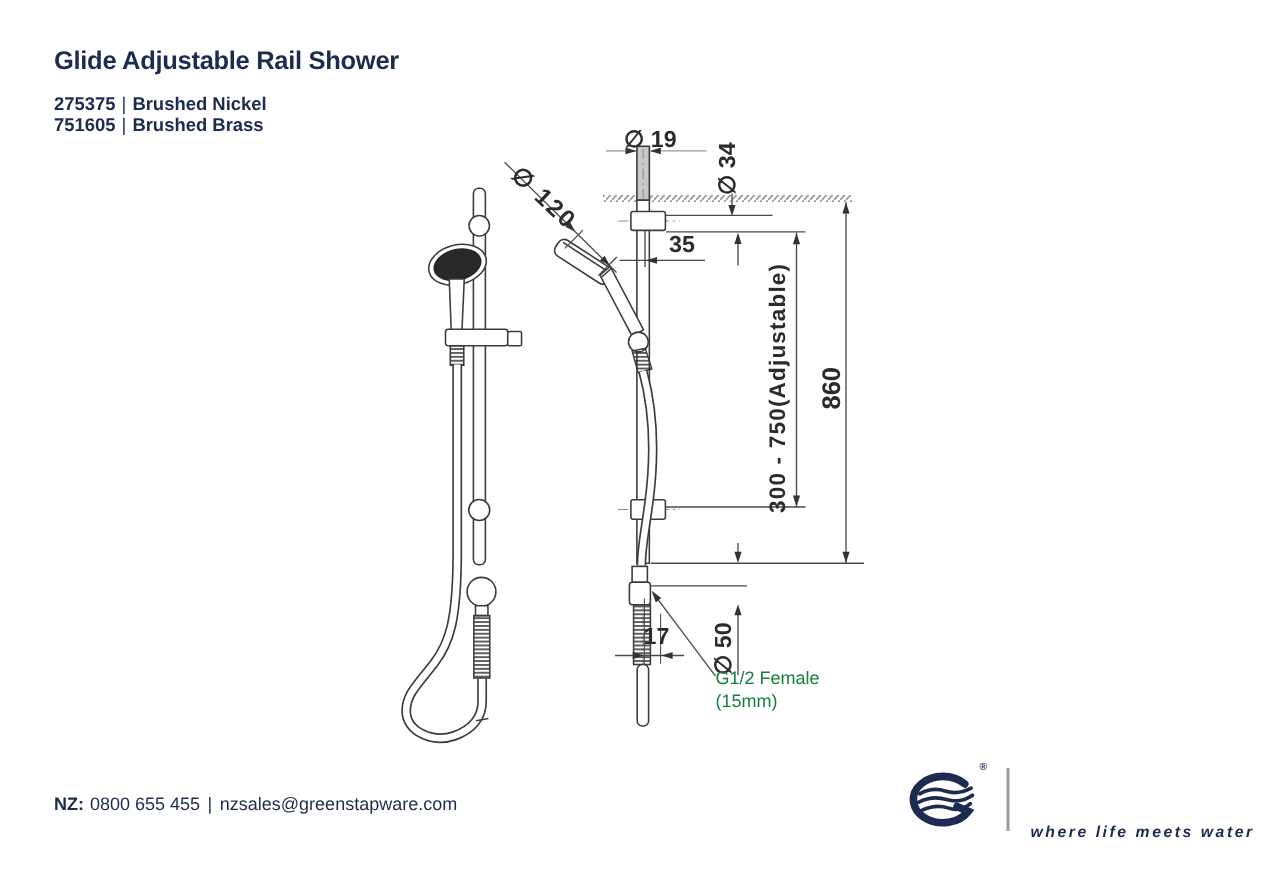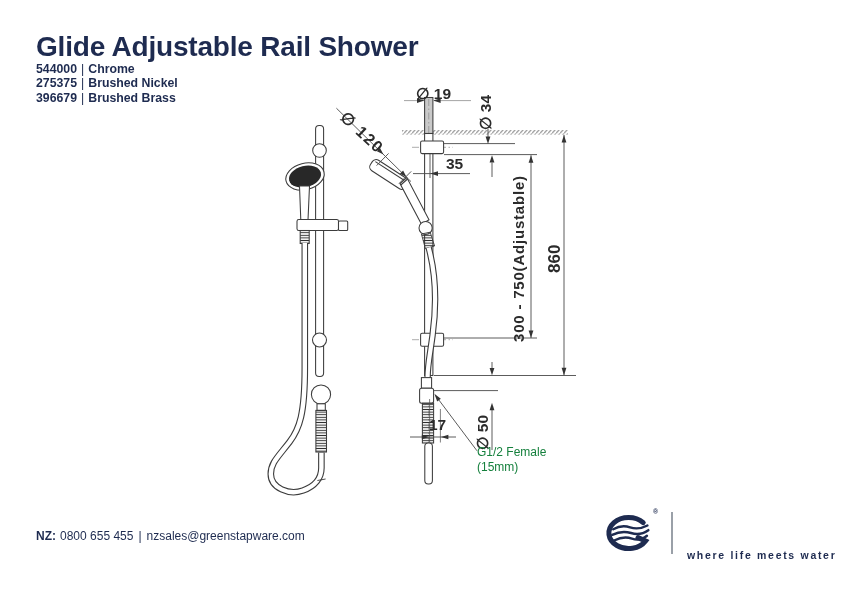--- a/index.html
+++ b/index.html
@@ -1,21 +1,21 @@
 <!DOCTYPE html>
 <html><head>
 <meta charset="utf-8">
 <style>
   html,body{margin:0;padding:0;}
   body{
     width:842px;height:595px;position:relative;background:#ffffff;
     font-family:"Liberation Sans",sans-serif;overflow:hidden;
   }
   #title{
-    position:absolute;left:36px;top:31px;font-size:28px;font-weight:700;
+    position:absolute;left:36px;top:31px;font-size:17px;font-weight:700;
     letter-spacing:-0.2px;color:#1e2b50;
   }
   #codes{position:absolute;left:36px;top:62px;font-size:12.3px;font-weight:600;color:#1e2b50;line-height:14.3px;}
   #codes .sep{margin:0 4px;font-weight:400;}
   
   #drawing{position:absolute;left:250px;top:60px;width:350px;height:450px;}
   .dim{position:absolute;font-size:15.5px;font-weight:600;color:#2b2b2b;white-space:nowrap;line-height:16px;}
   .rot{transform-origin:0 0;transform:rotate(-90deg);}
   #d19{left:416px;top:86px;}
   #d34{left:478px;top:130px;}
@@ -28,36 +28,33 @@
   #g12{position:absolute;left:477px;top:445px;font-size:12px;font-weight:500;color:#15803d;line-height:15.2px;white-space:nowrap;}
   
   #contact{position:absolute;left:36px;top:528px;font-size:12px;color:#1e2b50;line-height:16.5px;}
   #contact .f-label{font-weight:700;margin-right:4px;}
   #contact .f-pipe{margin:0 5px;font-weight:400;}
   #logo{position:absolute;left:600px;top:505px;width:225px;height:62px;}
   #gmark{position:absolute;left:2px;top:5px;}
   #reg{position:absolute;left:53px;top:3px;font-size:7px;font-weight:700;color:#1e2b50;}
   #divider{position:absolute;left:71px;top:7px;width:1.5px;height:42px;background:#9aa0a8;}
   #brandname{position:absolute;left:84px;top:6px;font-size:31px;font-weight:600;letter-spacing:2px;color:#1e2b50;}
-  #tagline{position:absolute;left:87px;top:44px;font-size:10.5px;font-weight:600;letter-spacing:1.7px;color:#1e2b50;white-space:nowrap;}
+  #tagline{position:absolute;left:87px;top:44px;font-size:10.5px;font-weight:600;letter-spacing:1.7px;color:#1e2b50;white-space:nowrap;font-style:italic;}
 </style>
 </head>
 <body>
 
 <div id="title">Glide Adjustable Rail Shower</div>
 
 <div id="codes">
   <div>
-    <span>544000</span><span class="sep">|</span><span>Chrome</span>
-  </div>
-  <div>
     <span>275375</span><span class="sep">|</span><span>Brushed Nickel</span>
   </div>
   <div>
-    <span>396679</span><span class="sep">|</span><span>Brushed Brass</span>
+    <span>751605</span><span class="sep">|</span><span>Brushed Brass</span>
   </div>
 </div>
 
 <svg id="drawing" viewBox="250 60 350 450" xmlns="http://www.w3.org/2000/svg">
   <defs>
     <pattern id="ribs" patternUnits="userSpaceOnUse" width="6" height="2.6">
       <line x1="0" y1="1.3" x2="6" y2="1.3" stroke="#2f2f2f" stroke-width="1"></line>
     </pattern>
     <pattern id="hatchg" patternUnits="userSpaceOnUse" width="4" height="4.6">
       <path d="M0 4.6 L4 0" stroke="#909090" stroke-width="1.1" fill="none"></path>

